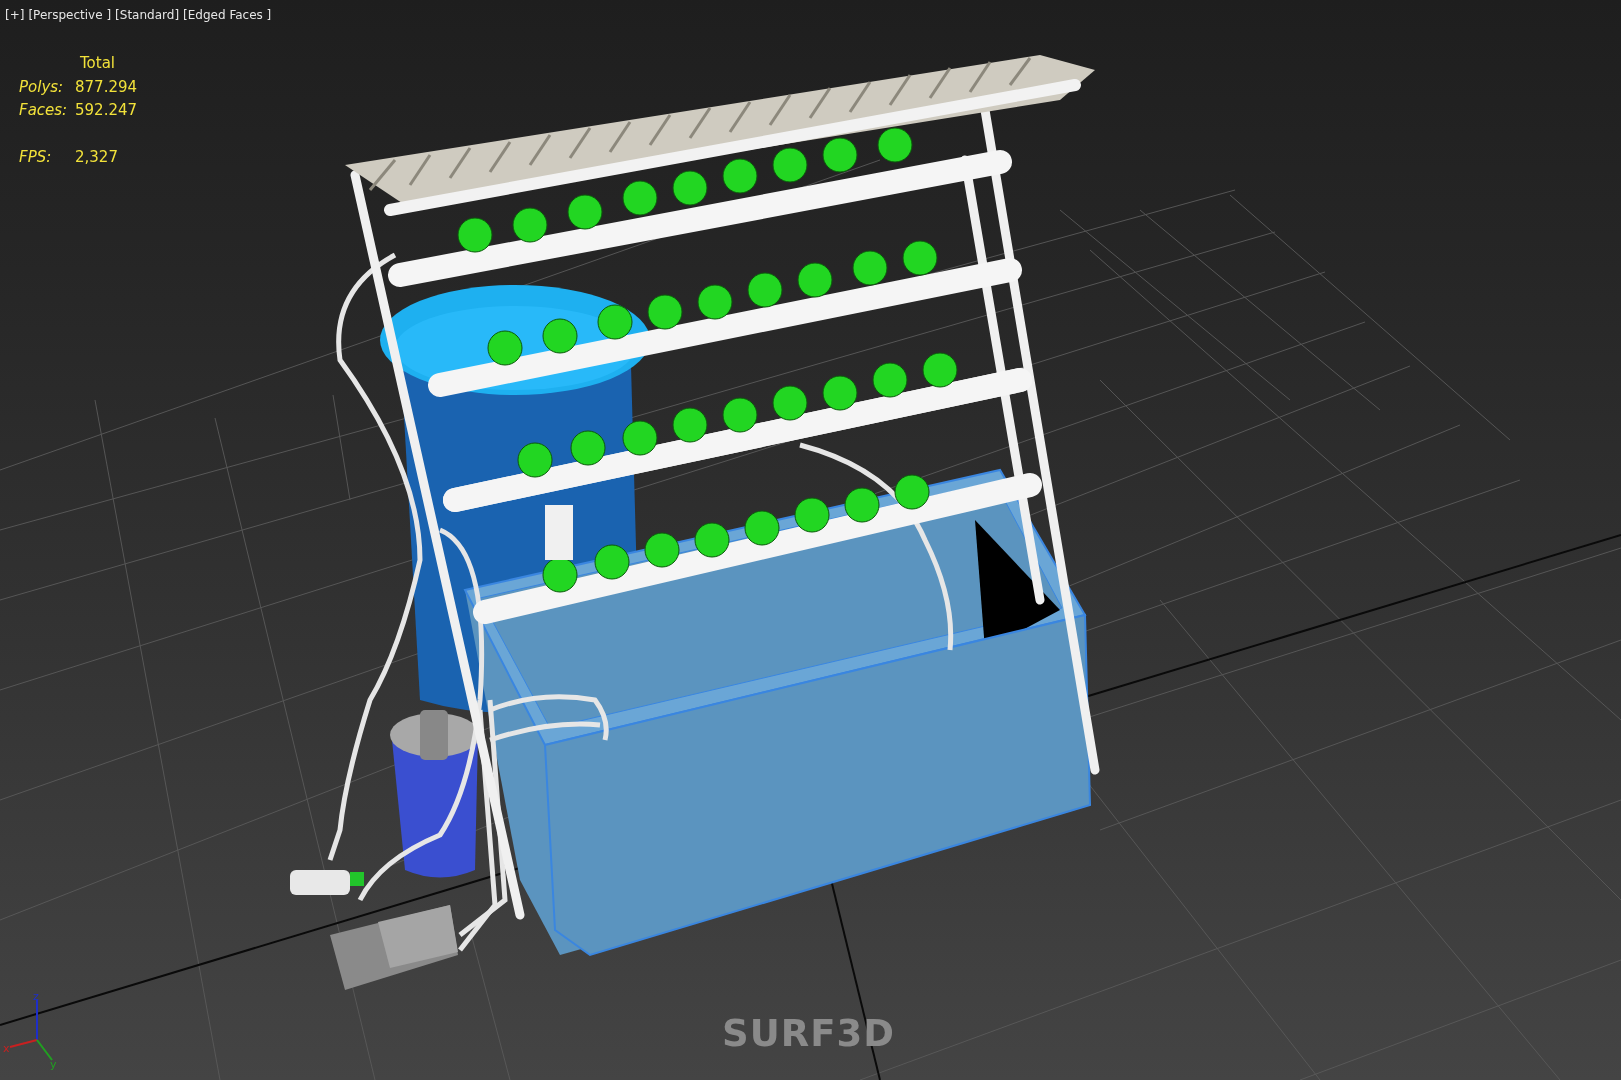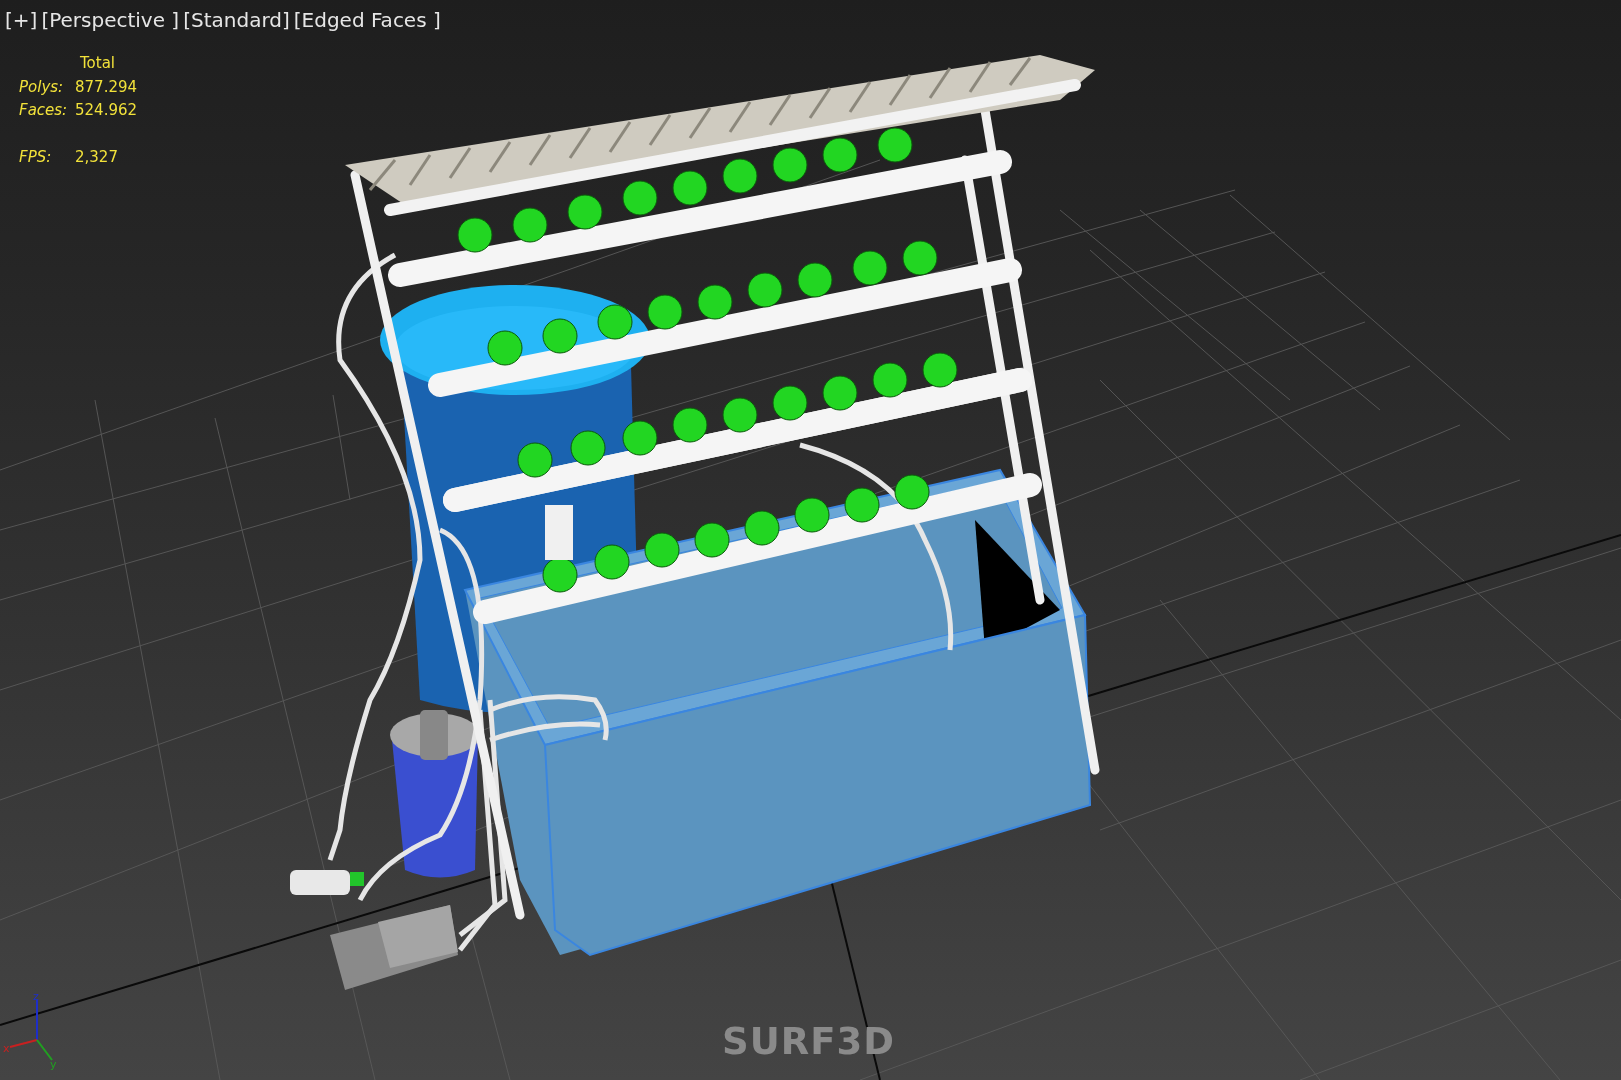--- a/index.html
+++ b/index.html
@@ -1,26 +1,26 @@
 <!DOCTYPE html>
 <html><head>
 <meta charset="utf-8">
 <style>
   html,body{margin:0;padding:0;}
   body{width:1621px;height:1080px;overflow:hidden;background:#2a2a2a;font-family:"DejaVu Sans",sans-serif;}
   .viewport{position:absolute;left:0;top:0;width:1621px;height:1080px;
     background:linear-gradient(180deg,#1e1e1e 0%,#262626 25%,#313131 55%,#3c3c3c 80%,#444 100%);}
   .scene{position:absolute;left:0;top:0;}
-  .vp-labels{position:absolute;left:5px;top:8px;font-size:20px;color:#e6e6e6;letter-spacing:0px;white-space:nowrap;font-family:"DejaVu Sans",sans-serif;}
+  .vp-labels{position:absolute;left:5px;top:8px;font-size:12px;color:#e6e6e6;letter-spacing:0px;white-space:nowrap;font-family:"DejaVu Sans",sans-serif;}
   .vp-labels span{cursor:pointer;margin-right:4px;}
   .stats{position:absolute;left:19px;top:54px;font-size:15px;color:#f2e23a;font-family:"DejaVu Sans",sans-serif;}
   .stats .row{position:absolute;white-space:nowrap;}
   .stats .lbl{position:absolute;left:0;font-style:italic;}
   .stats .val{position:absolute;left:56px;}
-  .watermark{position:absolute;left:722px;top:1012px;font-size:37px;font-weight:bold;color:#8a8a8a;font-family:"DejaVu Sans",sans-serif;letter-spacing:1px;margin-top:8px;}
+  .watermark{position:absolute;left:722px;top:1012px;font-size:37px;font-weight:bold;color:#8a8a8a;font-family:"DejaVu Sans",sans-serif;letter-spacing:1px;}
   .gizmo{position:absolute;left:0;top:990px;width:80px;height:80px;}
 </style>
 </head>
 <body>
 
 <div class="viewport">
 
   <svg class="scene" width="1621" height="1080" viewBox="0 0 1621 1080">
 
     <g stroke="#5a5a5a" stroke-width="1" fill="none" opacity="0.9">
@@ -182,21 +182,21 @@
   </div>
 
   <div class="stats">
     <div class="row" style="top:0;left:61px;">Total</div>
     <div class="row" style="top:24px;">
       <span class="lbl">Polys:</span>
       <span class="val">877.294</span>
     </div>
     <div class="row" style="top:47px;">
       <span class="lbl">Faces:</span>
-      <span class="val">524.962</span>
+      <span class="val">592.247</span>
     </div>
     <div class="row" style="top:94px;">
       <span class="lbl">FPS:</span>
       <span class="val">2,327</span>
     </div>
   </div>
 
   <svg class="gizmo" viewBox="0 0 80 80" width="80" height="80">
     <line x1="37" y1="50" x2="37" y2="10" stroke="#1e2ec8" stroke-width="2"></line>
     <line x1="37" y1="50" x2="10" y2="57" stroke="#c82020" stroke-width="2"></line>

